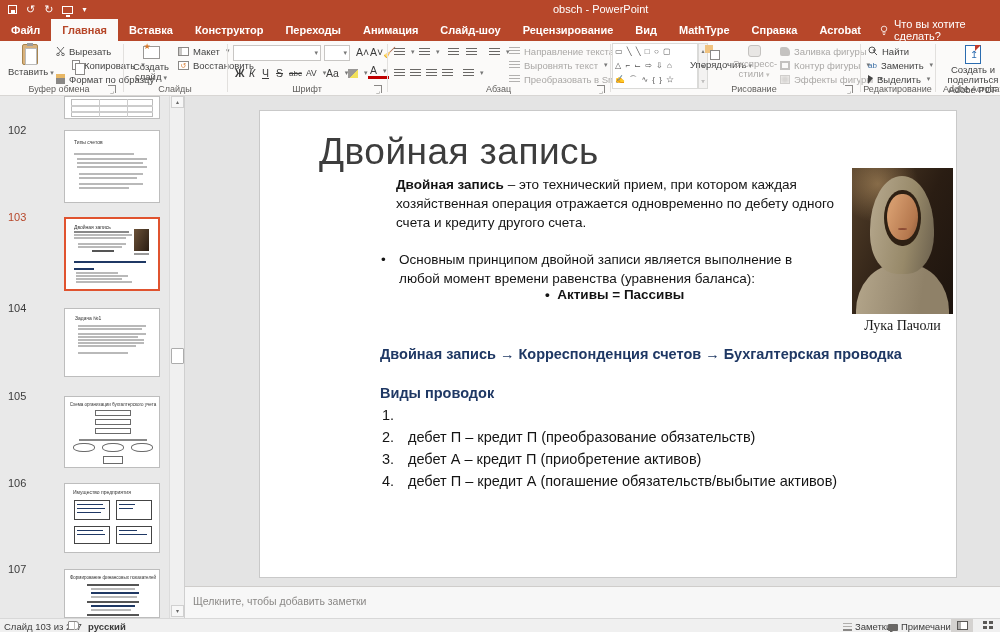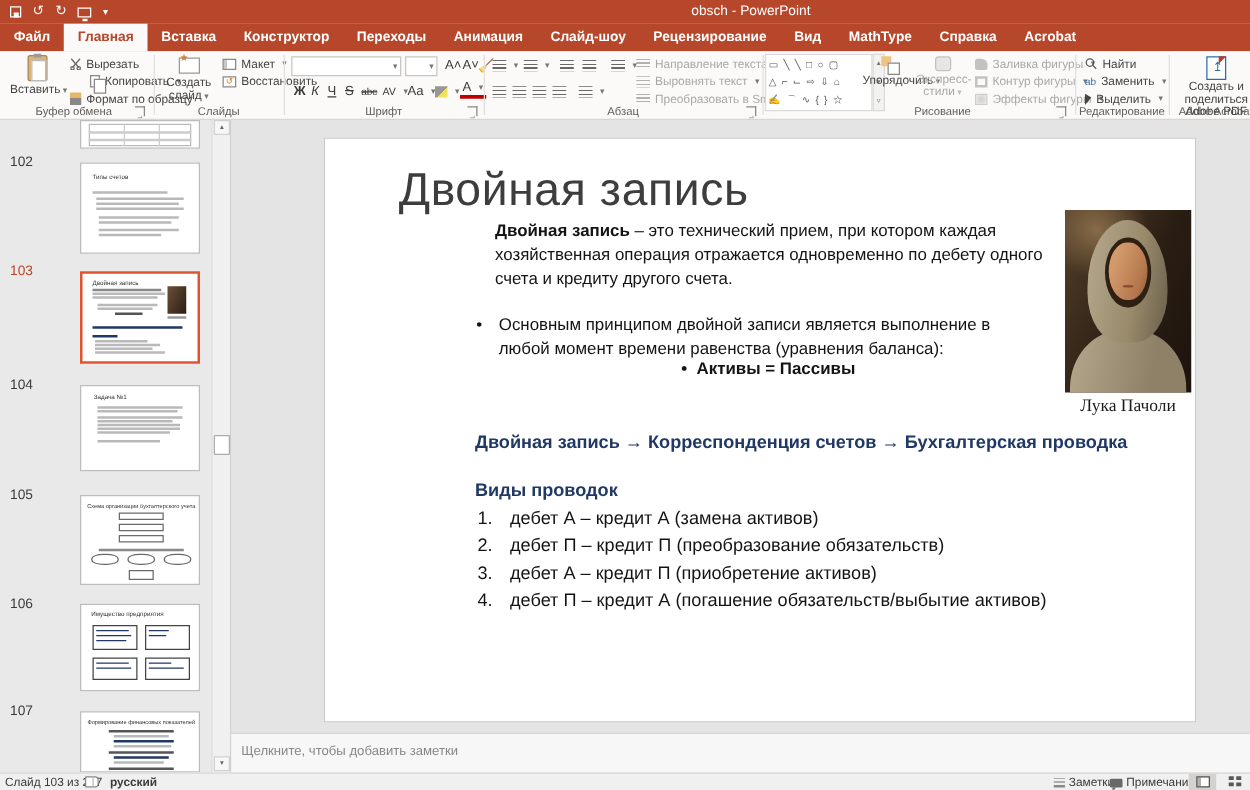--- a/index.html
+++ b/index.html
@@ -155,20 +155,28 @@
     <div class="tab">Вставка</div>
     <div class="tab">Конструктор</div>
     <div class="tab">Переходы</div>
     <div class="tab">Анимация</div>
     <div class="tab">Слайд-шоу</div>
     <div class="tab">Рецензирование</div>
     <div class="tab">Вид</div>
     <div class="tab">MathType</div>
     <div class="tab">Справка</div>
     <div class="tab">Acrobat</div>
+    <div id="search-box">
+      <svg width="10" height="13" viewBox="0 0 10 13">
+          <circle cx="5" cy="4.5" r="3.4" fill="none" stroke="#fff" stroke-width="1"></circle>
+          <line x1="3" y1="9.5" x2="7" y2="9.5" stroke="#fff"></line>
+          <line x1="3.7" y1="11.5" x2="6.3" y2="11.5" stroke="#fff"></line>
+        </svg>
+      <span>Что вы хотите сделать?</span>
+    </div>
   </div>
 
   <div class="abs" id="ribbon">
 
     <div class="bigbtn" style="left:8px; width:44px;">
       <div class="clipboard-ic"></div>
       <div class="blbl dd">Вставить</div>
     </div>
     <div class="sbtn" style="left:56px; top:3px;">
       <svg width="9" height="10" viewBox="0 0 9 10">
@@ -467,21 +475,20 @@
         <div class="p-mouth"></div>
       </div>
       <div id="caption">Лука Пачоли</div>
 
       <div id="flowline" class="bluetext">Двойная запись → Корреспонденция счетов →  Бухгалтерская проводка</div>
 
       <div id="list-title" class="bluetext">Виды проводок</div>
       <div id="vlist">
         <div class="vrow">
             <span class="vnum">1.</span>
-            <span>дебет А – кредит А (замена активов)</span>
           </div>
         <div class="vrow">
             <span class="vnum">2.</span>
             <span>дебет П – кредит П (преобразование обязательств)</span>
           </div>
         <div class="vrow">
             <span class="vnum">3.</span>
             <span>дебет А – кредит П (приобретение активов)</span>
           </div>
         <div class="vrow">

